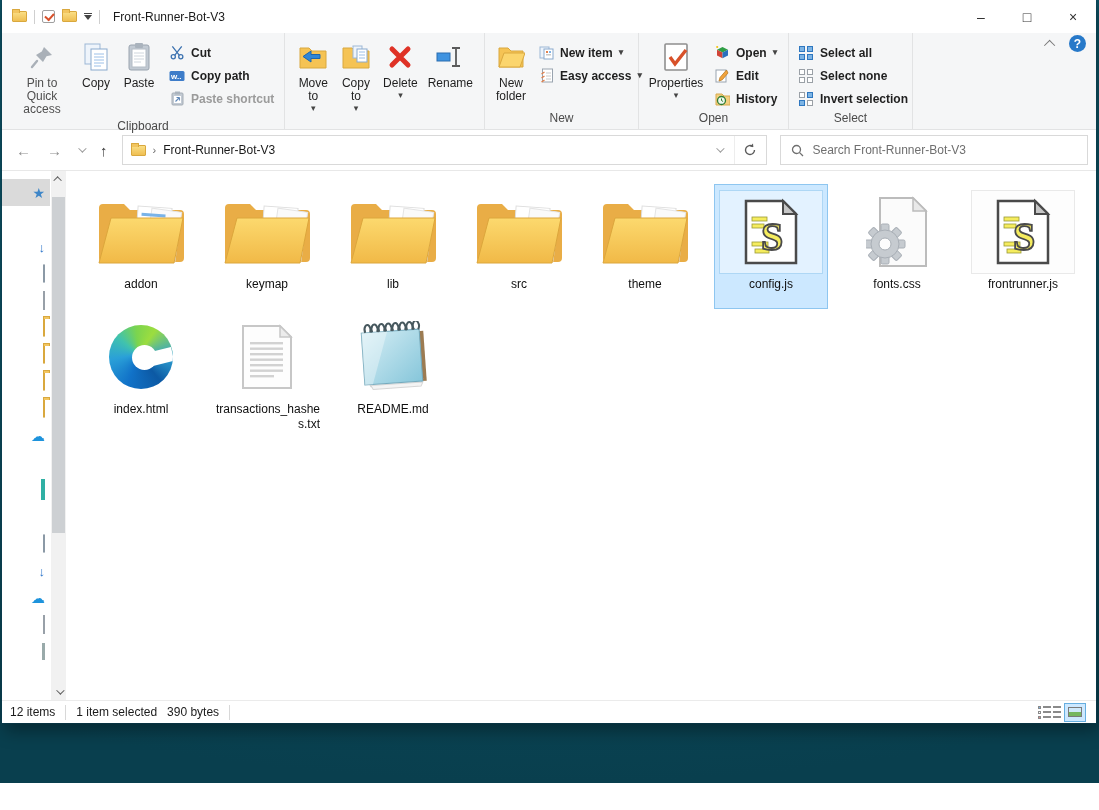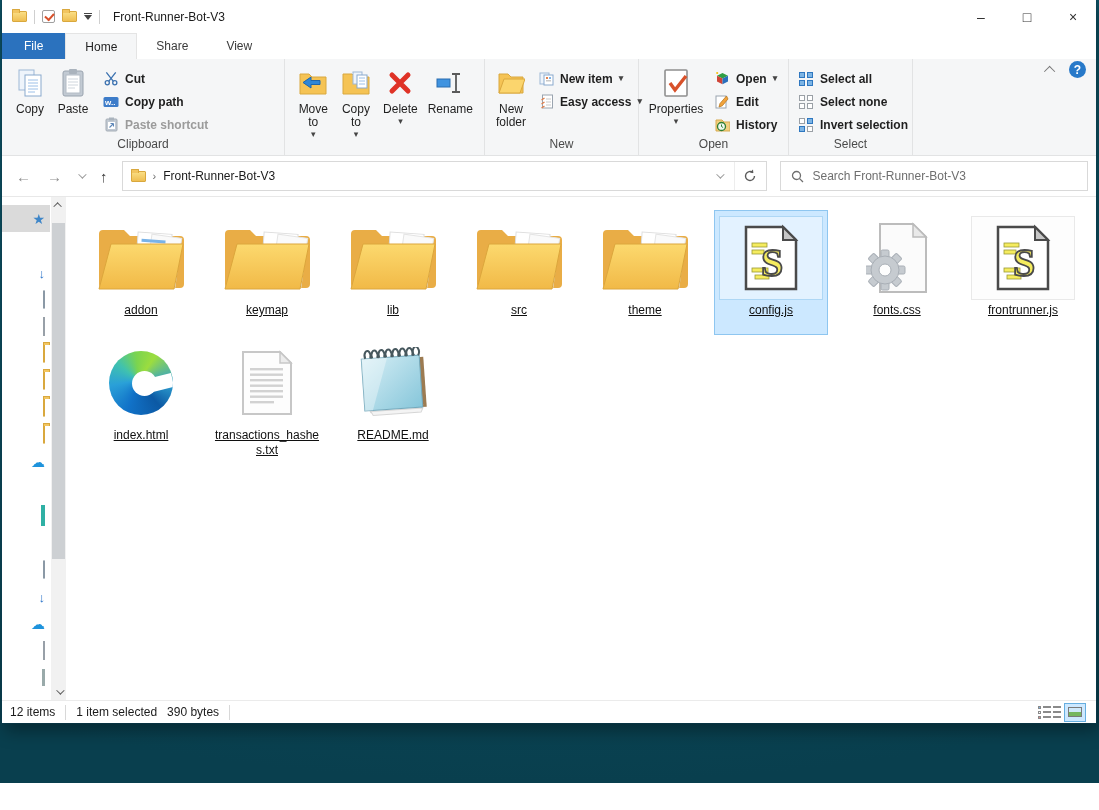--- a/index.html
+++ b/index.html
@@ -91,21 +91,21 @@
   .sb-box { width:10px; height:10px; border:2px solid #2fb0a4; }
   .sb-film { width:13px; height:10px; background:#474747; border-left:3px solid #9aa; }
   .sb-star { color:#3e86c8; font-size:14px; line-height:1; }
   .sb-cloud { color:#1e93dc; font-size:14px; line-height:1; }
   .sb-down { color:#2b74c9; font-size:13px; font-weight:bold; line-height:1; }
 
   
   .content { flex:1; padding:13px 0 0 18px; display:flex; flex-wrap:wrap; align-content:flex-start; overflow:hidden; }
   .tile { width:114px; height:125px; margin-right:12px; display:flex; flex-direction:column; align-items:center; padding-top:5px; border:1px solid transparent; }
   .tile-iconbox { width:104px; height:84px; display:flex; align-items:center; justify-content:center; border:1px solid transparent; }
-  .tile-label { margin-top:3px; font-size:12px; line-height:15px; color:#101010; text-align:center; max-width:106px; word-break:break-all;text-decoration:underline; }
+  .tile-label { margin-top:3px; font-size:12px; line-height:15px; color:#101010; text-align:right; max-width:106px; word-break:break-all; }
   .tile.selected { background:#cce8ff; border-color:#8ec6f0; }
   .tile.selected .tile-iconbox { background:rgba(255,255,255,.45); border-color:#aed7f5; }
   .tile.hovered .tile-iconbox { background:#fdfdfd; border-color:#e9e9e9; }
 
   
   .edge-ic { width:64px; height:64px; border-radius:50%; position:relative; overflow:hidden;
     background:conic-gradient(from 140deg at 46% 46%, #0c59a4 0deg, #1172c8 60deg, #2aa0d8 120deg, #40c2ae 170deg, #7bd44f 215deg, #9cdd3f 255deg, #2e9fd0 315deg, #0c59a4 360deg); }
   .edge-hole { position:absolute; width:25px; height:25px; border-radius:50%; background:#fff; left:23px; top:20px; }
   .edge-notch { position:absolute; width:26px; height:14px; background:#fff; left:38px; top:25px; transform:rotate(-14deg); }
 
@@ -157,35 +157,38 @@
         <span class="qat-sep"></span>
         <span class="title-text">Front-Runner-Bot-V3</span>
       </div>
       <div class="caption-btns">
         <div class="cap">–</div>
         <div class="cap">□</div>
         <div class="cap">×</div>
       </div>
     </div>
 
-    <div class="tabstrip">
-      <div class="tab tab-file">File</div>
-      <div class="tab tab-active">Home</div>
-      <div class="tab">Share</div>
-      <div class="tab">View</div>
-    </div>
 
     <div class="ribbon">
       <div class="rbn-help">
         <span class="chev-up"></span>
         <span class="help-circ">?</span>
       </div>
 
       <div class="rbn-group" style="width:283px">
         <div class="rbn-items">
+          <div class="bigbtn" style="width:66px">
+            <span class="bb-ic">
+              <svg width="26" height="26" viewBox="0 0 26 26">
+                  <path d="M15 3 l8 8 -5.5 1.2 -3.5 5.8 -7-7 5.8-3.5 z" fill="#a9b0b8"></path>
+                  <path d="M8 17 L3 23" stroke="#a9b0b8" stroke-width="2.4" stroke-linecap="round"></path>
+                </svg>
+            </span>
+              <span class="gray-t">Pin to Quick access</span>
+          </div>
           <div class="bigbtn" style="width:42px">
             <span class="bb-ic">
               <svg width="28" height="30" viewBox="0 0 28 30">
                   <rect x="3" y="2" width="15" height="20" fill="#eef4fb" stroke="#9db7d6"></rect>
                   <rect x="9" y="7" width="16" height="21" fill="#fff" stroke="#8aa9cd"></rect>
                   <g stroke="#9cc0e8">
                     <path d="M12 12h10M12 15h10M12 18h10M12 21h10M12 24h7"></path>
                   </g>
                 </svg>
             </span>

